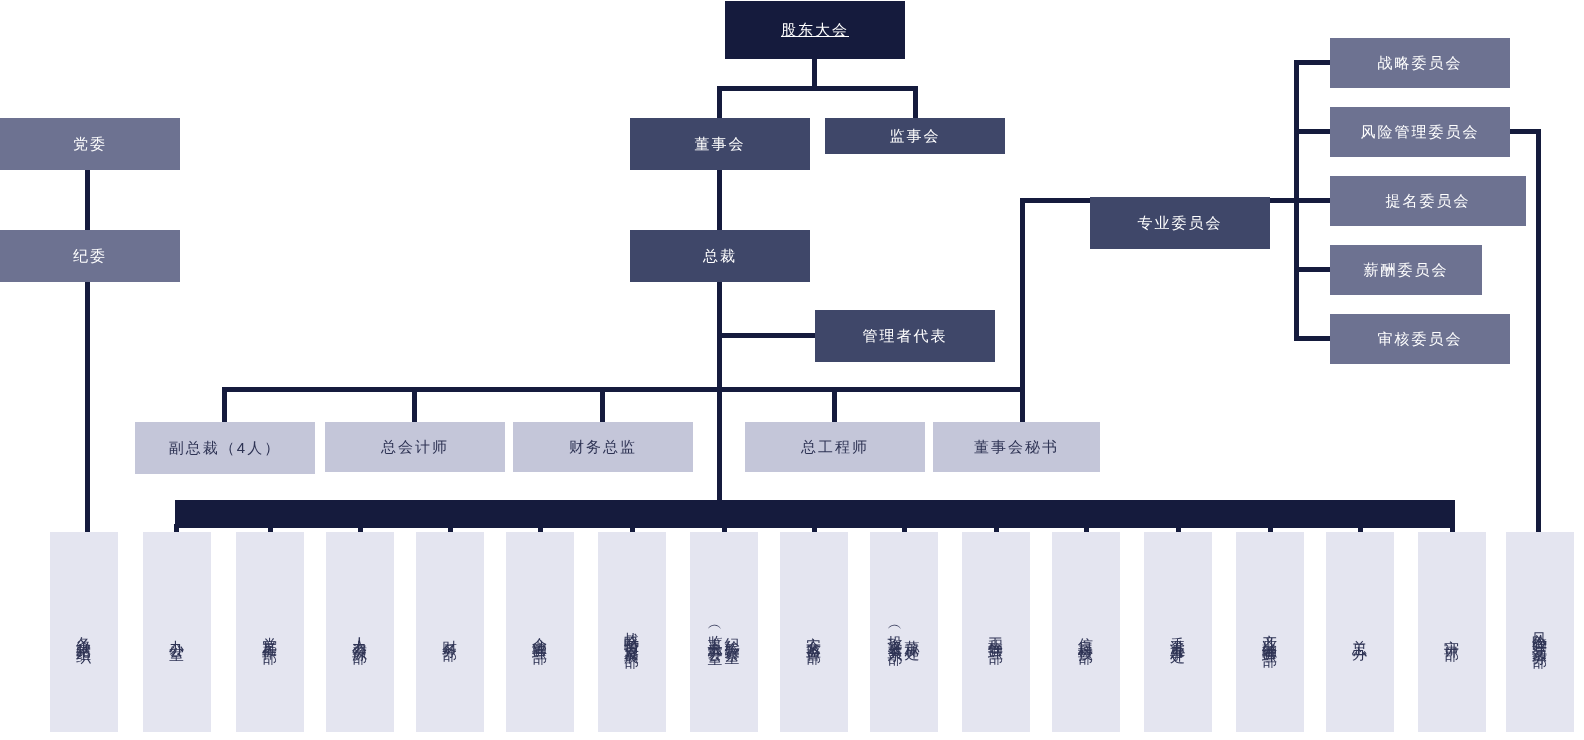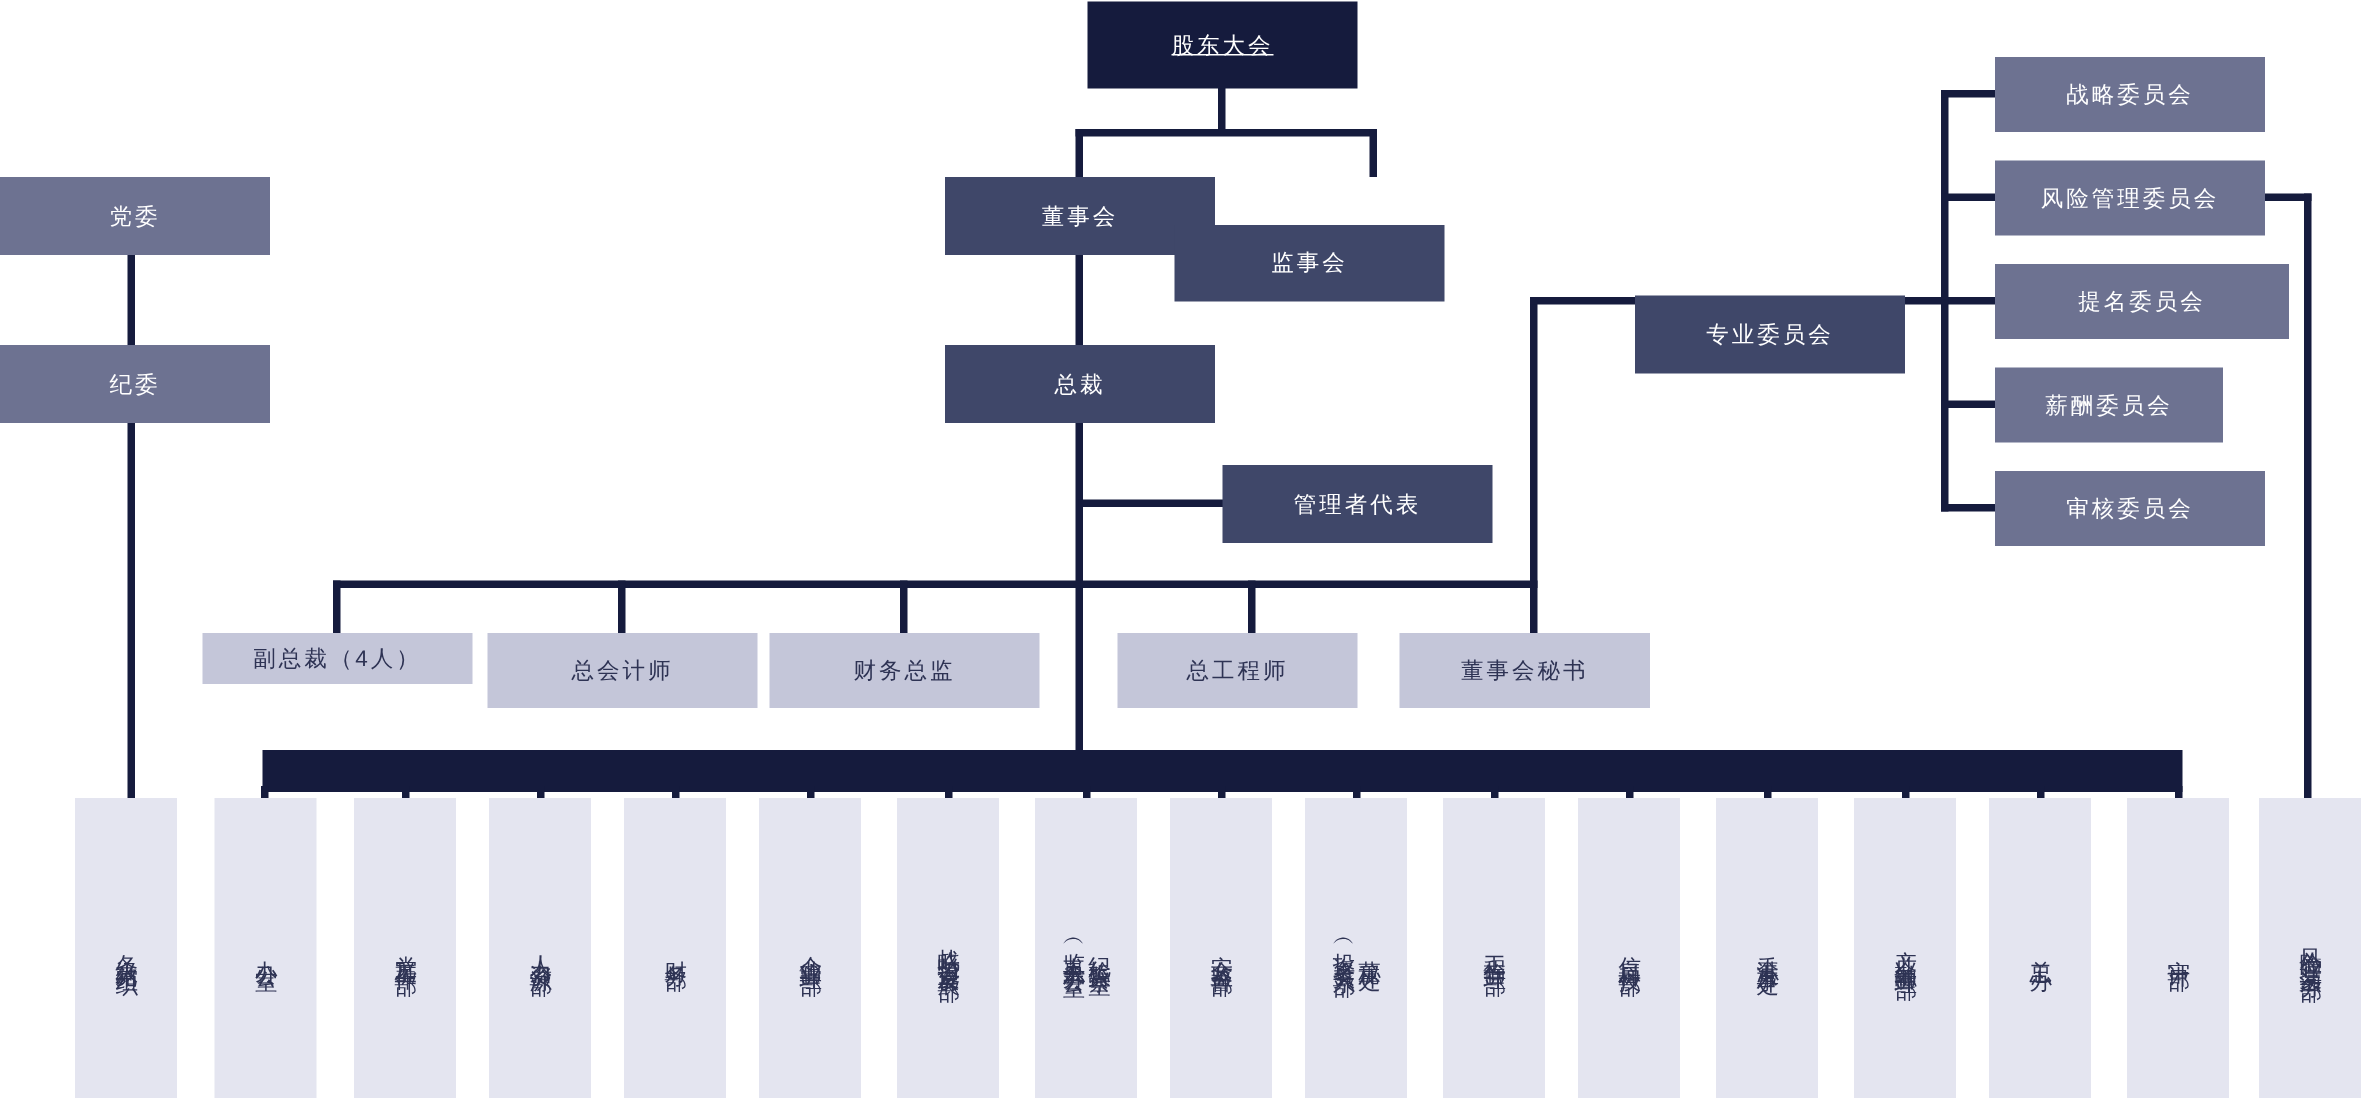--- a/index.html
+++ b/index.html
@@ -82,37 +82,37 @@
   <div class="ln" style="left:902px;top:524px;width:5px;height:8px;"></div>
   <div class="ln" style="left:994px;top:524px;width:5px;height:8px;"></div>
   <div class="ln" style="left:1084px;top:524px;width:5px;height:8px;"></div>
   <div class="ln" style="left:1176px;top:524px;width:5px;height:8px;"></div>
   <div class="ln" style="left:1268px;top:524px;width:5px;height:8px;"></div>
   <div class="ln" style="left:1358px;top:524px;width:5px;height:8px;"></div>
   <div class="ln" style="left:1450px;top:524px;width:5px;height:8px;"></div>
 
   <div class="box dark" style="left:725px;top:1px;width:180px;height:58px;text-decoration:underline;">股东大会</div>
   <div class="box blue" style="left:630px;top:118px;width:180px;height:52px;">董事会</div>
-  <div class="box blue" style="left:783px;top:118px;width:180px;height:51px;margin-top:32px;">监事会</div>
+  <div class="box blue" style="left:825px;top:118px;width:180px;height:36px;">监事会</div>
   <div class="box gray" style="left:0px;top:118px;width:180px;height:52px;">党委</div>
   <div class="box gray" style="left:0px;top:230px;width:180px;height:52px;">纪委</div>
   <div class="box blue" style="left:630px;top:230px;width:180px;height:52px;">总裁</div>
   <div class="box blue" style="left:1090px;top:175px;width:180px;height:52px;margin-top:22px;">专业委员会</div>
   <div class="box blue" style="left:815px;top:310px;width:180px;height:52px;">管理者代表</div>
 
   <div class="box gray" style="left:1330px;top:38px;width:180px;height:50px;">战略委员会</div>
   <div class="box gray" style="left:1330px;top:107px;width:180px;height:50px;">风险管理委员会</div>
   <div class="box gray" style="left:1330px;top:176px;width:196px;height:50px;">提名委员会</div>
   <div class="box gray" style="left:1330px;top:245px;width:152px;height:50px;">薪酬委员会</div>
   <div class="box gray" style="left:1330px;top:314px;width:180px;height:50px;">审核委员会</div>
 
-  <div class="box lav" style="left:135px;top:422px;width:180px;height:34px;">副总裁（4人）</div>
+  <div class="box lav" style="left:135px;top:422px;width:180px;height:52px;">副总裁（4人）</div>
   <div class="box lav" style="left:325px;top:422px;width:180px;height:50px;">总会计师</div>
   <div class="box lav" style="left:513px;top:422px;width:180px;height:50px;">财务总监</div>
-  <div class="box lav" style="left:745px;top:422px;width:160px;height:50px;">总工程师</div>
+  <div class="box lav" style="left:745px;top:422px;width:180px;height:50px;">总工程师</div>
   <div class="box lav" style="left:933px;top:422px;width:167px;height:50px;">董事会秘书</div>
 
   <div class="dept" style="left:50px;">
       <span>各级党组织</span>
     </div>
   <div class="dept" style="left:143px;">
       <span>办公室</span>
     </div>
   <div class="dept" style="left:236px;">
       <span>党群工作部</span>

